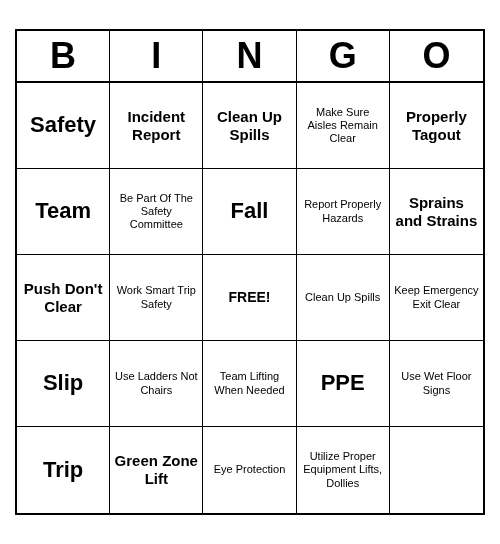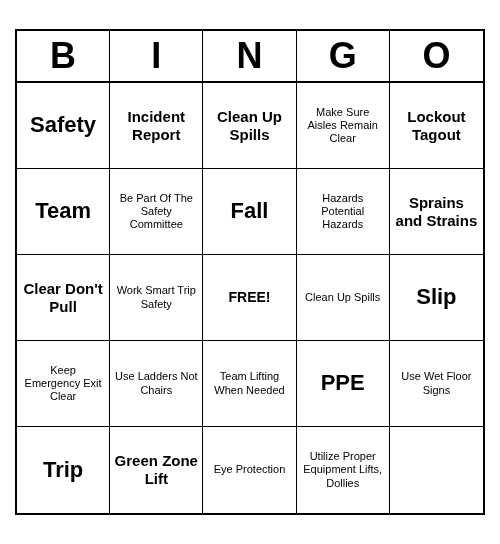--- a/index.html
+++ b/index.html
@@ -96,32 +96,32 @@
       <div class="bingo-letter">I</div>
       <div class="bingo-letter">N</div>
       <div class="bingo-letter">G</div>
       <div class="bingo-letter">O</div>
     </div>
   <div class="bingo-grid">
   <div class="bingo-cell large-text">Safety</div>
       <div class="bingo-cell medium-text">Incident Report</div>
       <div class="bingo-cell medium-text">Clean Up Spills</div>
       <div class="bingo-cell small-text">Make Sure Aisles Remain Clear</div>
-      <div class="bingo-cell medium-text">Lockout Tagout</div>
+      <div class="bingo-cell medium-text">Properly Tagout</div>
       <div class="bingo-cell large-text">Team</div>
       <div class="bingo-cell small-text">Be Part Of The Safety Committee</div>
       <div class="bingo-cell large-text">Fall</div>
-      <div class="bingo-cell small-text">Hazards Potential Hazards</div>
+      <div class="bingo-cell small-text">Report Properly Hazards</div>
       <div class="bingo-cell medium-text">Sprains and Strains</div>
-      <div class="bingo-cell medium-text">Clear Don't Pull</div>
+      <div class="bingo-cell medium-text">Push Don't Clear</div>
       <div class="bingo-cell small-text">Work Smart Trip Safety</div>
       <div class="bingo-cell free">FREE!</div>
       <div class="bingo-cell small-text">Clean Up Spills</div>
+      <div class="bingo-cell small-text">Keep Emergency Exit Clear</div>
       <div class="bingo-cell large-text">Slip</div>
-      <div class="bingo-cell small-text">Keep Emergency Exit Clear</div>
       <div class="bingo-cell small-text">Use Ladders Not Chairs</div>
       <div class="bingo-cell small-text">Team Lifting When Needed</div>
       <div class="bingo-cell large-text">PPE</div>
       <div class="bingo-cell small-text">Use Wet Floor Signs</div>
       <div class="bingo-cell large-text">Trip</div>
       <div class="bingo-cell medium-text">Green Zone Lift</div>
       <div class="bingo-cell small-text">Eye Protection</div>
       <div class="bingo-cell small-text">Utilize Proper Equipment Lifts, Dollies</div>
     </div>
 </div>

